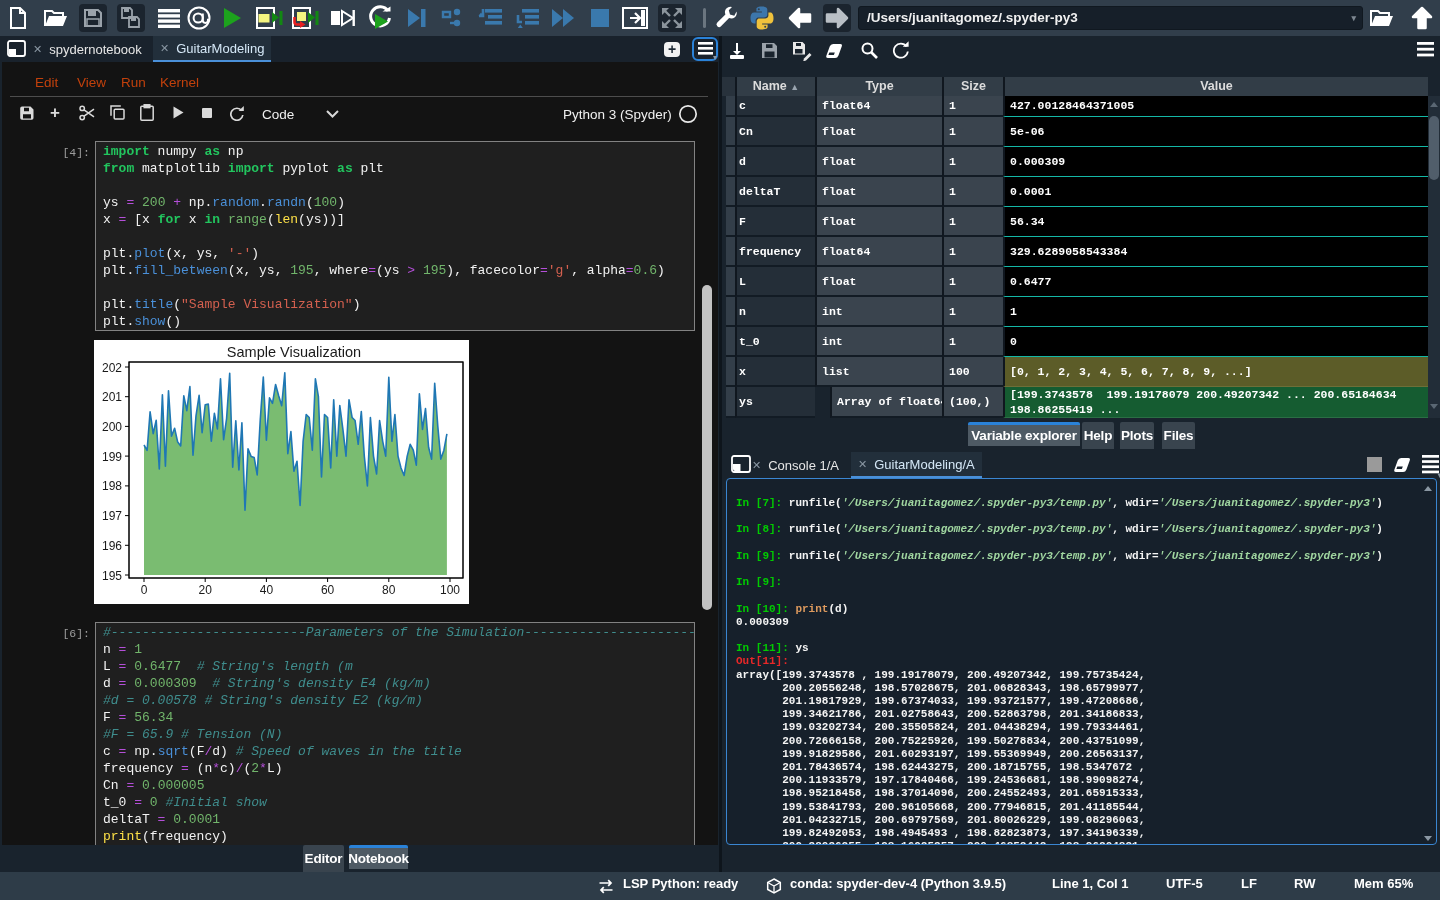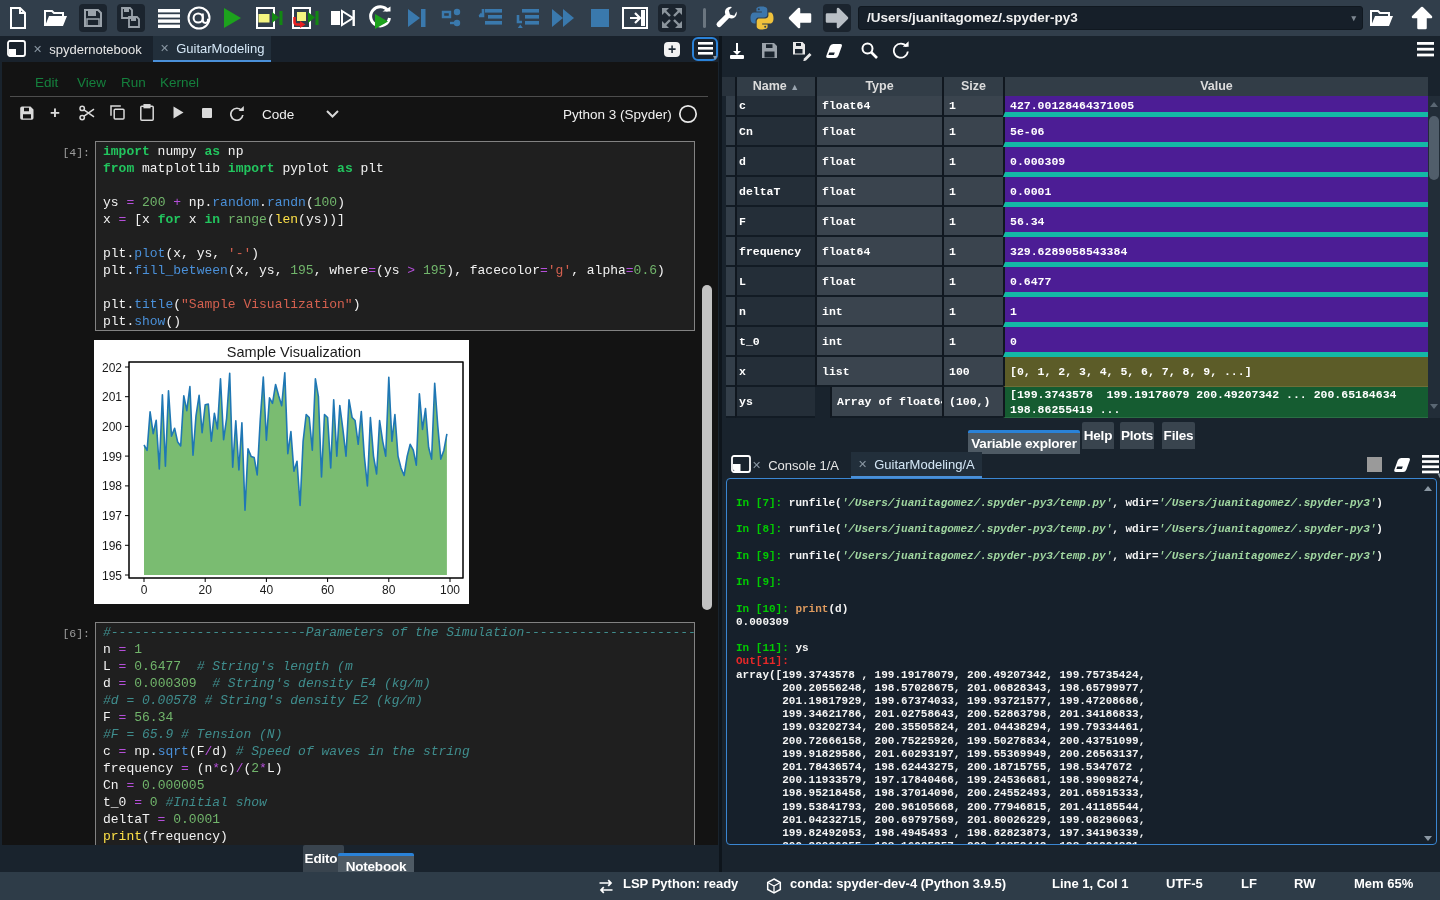--- a/index.html
+++ b/index.html
@@ -9,48 +9,48 @@
 
 #topbar { position:absolute; left:0; top:0; width:1440px; height:36px; background:#313e4b; }
 .tbico { position:absolute; top:4px; width:28px; height:28px; display:flex; align-items:center; justify-content:center; }
 .tbico.dk { background:#1b242e; border-radius:4px; }
 
 #tabbar { position:absolute; left:0; top:36px; width:719px; height:26px; background:#19222c; }
 .ptab { position:absolute; top:0; height:26px; display:flex; align-items:center; font-size:13px; color:#e6e6e6; padding:0 7px; }
 .ptab .x { color:#8a97a3; font-size:11px; margin-right:7px; }
 .ptab.active { background:#222f3b; border-bottom:2px solid #4a90d9; color:#d5e8f7; }
 #notebook { position:absolute; left:2px; top:62px; width:716px; height:783px; background:#131313; overflow:hidden; }
-#nbmenu { position:absolute; left:0; top:0; width:716px; height:34px; color:#15803d; font-size:13.5px; }
+#nbmenu { position:absolute; left:0; top:0; width:716px; height:34px; color:#c2410c; font-size:13.5px; }
 #nbmenu span { position:absolute; top:13px; }
 #nbsep { position:absolute; left:8px; top:34px; width:698px; height:1px; background:#4d4d4d; }
 #nbtoolbar { position:absolute; left:0; top:36px; width:716px; height:34px; color:#e8e8e8; }
 .cell { position:absolute; left:93px; width:600px; background:#1f1f1f; border:1px solid #828282; font-family:"Liberation Mono", monospace; font-size:13px; line-height:17px; color:#f2f2f2; padding:1px 0 0 7px; white-space:pre; overflow:hidden; }
 .prompt { position:absolute; left:58px; width:30px; text-align:right; color:#9d9d9d; font-family:"Liberation Mono", monospace; font-size:11.5px; }
 .kw { color:#22c55e; font-weight:bold; }
 .bi { color:#fde047; }
 .num { color:#71b56b; }
 .op { color:#b44fd8; }
 .fn { color:#4a90d9; }
 .str { color:#d4604f; }
 .cm { color:#3f8d8d; font-style:italic; }
 #nbscroll { position:absolute; left:700px; top:223px; width:10px; height:325px; background:#c2c2c2; border-radius:5px; }
 
 .panetab { position:absolute; top:0; height:27px; display:flex; align-items:center; justify-content:center; background:#39444e; border-radius:2px 2px 0 0; font-size:13.5px; color:#fff; font-weight:bold; letter-spacing:-0.2px; }
-.panetab.active { background:#4e5a64; border-top:3px solid #2a82d8; height:24px;margin-top:8px; }
+.panetab.active { background:#4e5a64; border-top:3px solid #2a82d8; height:24px; }
 
 #rightpanel { position:absolute; left:722px; top:36px; width:718px; height:836px; background:#19232d; }
 
 #vartable { position:absolute; left:0px; top:41px; width:718px; height:341px; background:#19232d; font-family:"Liberation Mono", monospace; font-size:11.5px; font-weight:bold; color:#ffffff; overflow:hidden; }
 .vehead { position:absolute; top:0; height:19px; background:#323d47; color:#dcdcdc; font-family:"Liberation Sans", sans-serif; font-size:12.5px; font-weight:bold; text-align:center; line-height:19px; border-left:2px solid #10171f; }
 .verow { position:absolute; height:30px; }
 .vc { position:absolute; top:0; height:30px; line-height:30px; padding-left:5px; border-bottom:2px solid #121b24; white-space:nowrap; overflow:hidden; border-left:2px solid #10171f; }
 .vc.nm { background:#242e38; padding-left:2px; }
 .vc.ty { background:#3a444e; }
 .vh { position:absolute; left:4px; top:0; width:9px; background:#333e49; border-bottom:2px solid #121b24; }
-.vval { background:#4c1d95; border-bottom:5px solid #14b8a6; }
+.vval { background:#000000; border-bottom:1px solid #14b8a6; }
 
 #console { position:absolute; left:4px; top:442px; width:711px; height:367px; background:#16202b; border:1px solid #3a86d2; border-radius:4px; font-family:"Liberation Mono", monospace; font-size:11px; line-height:13.2px; font-weight:bold; color:#f4f4f4; white-space:pre; overflow:hidden; padding:18px 0 0 9px; }
 .cin { color:#00cc00; font-weight:bold; }
 .cout { color:#e82828; font-weight:bold; }
 .cstr { color:#a0d6a0; font-style:italic; font-weight:bold; }
 .cprint { color:#dd9a5e; }
 
 #statusbar { position:absolute; left:0; top:872px; width:1440px; height:28px; background:#2e3c48; color:#ffffff; font-size:13px; font-weight:bold; }
 #statusbar span { position:absolute; top:4px; }
 svg { display:block; }
@@ -370,31 +370,31 @@
 </svg>
       </div>
     <div class="prompt" style="top:565px">[6]:</div>
     <div class="cell" id="cell6" style="top:560px; height:232px;"><span class="cm">#-------------------------Parameters of the Simulation------------------------------------------------</span>
 n <span class="op">=</span> <span class="num">1</span>
 L <span class="op">=</span> <span class="num">0.6477</span>  <span class="cm"># String's length (m</span>
 d <span class="op">=</span> <span class="num">0.000309</span>  <span class="cm"># String's density E4 (kg/m)</span>
 <span class="cm">#d = 0.00578 # String's density E2 (kg/m)</span>
 F <span class="op">=</span> <span class="num">56.34</span>
 <span class="cm">#F = 65.9 # Tension (N)</span>
-c <span class="op">=</span> np.<span class="fn">sqrt</span>(F<span class="op">/</span>d) <span class="cm"># Speed of waves in the string</span>
+c <span class="op">=</span> np.<span class="fn">sqrt</span>(F<span class="op">/</span>d) <span class="cm"># Speed of waves in the title</span>
 frequency <span class="op">=</span> (n<span class="op">*</span>c)<span class="op">/</span>(<span class="num">2</span><span class="op">*</span>L)
 Cn <span class="op">=</span> <span class="num">0.000005</span>
 t_0 <span class="op">=</span> <span class="num">0</span> <span class="cm">#Initial show</span>
 deltaT <span class="op">=</span> <span class="num">0.0001</span>
 <span class="bi">print</span>(frequency)</div>
     <div id="nbscroll"></div>
   </div>
   <div class="abs" style="left:0px; top:845px; width:719px; height:27px;">
     <div class="panetab" style="left:303px; width:41px;">Editor</div>
-    <div class="panetab active" style="left:338px; width:76px;">Notebook</div>
+    <div class="panetab active" style="left:349px; width:59px;">Notebook</div>
   </div>
   <div class="abs" style="left:719px;top:36px;width:3px;height:836px;background:#0e151c;"></div>
   <div id="rightpanel">
     <div id="vartoolbar" class="abs" style="left:0;top:0;width:718px;height:40px;">
       <svg class="abs" style="left:6px;top:6px" width="18" height="18" viewBox="0 0 18 18">
           <g fill="#fff">
             <path d="M8 1 h2 v8 h3 l-4 4 -4 -4 h3 z"></path>
             <rect x="2" y="13" width="14" height="4" rx="1"></rect>
           </g>
         </svg>

